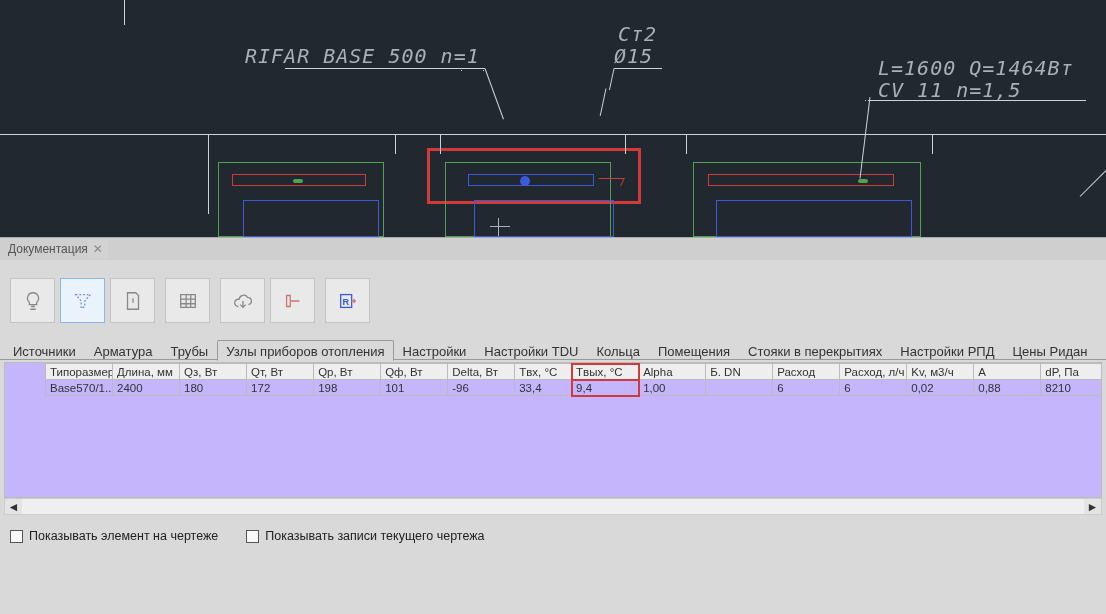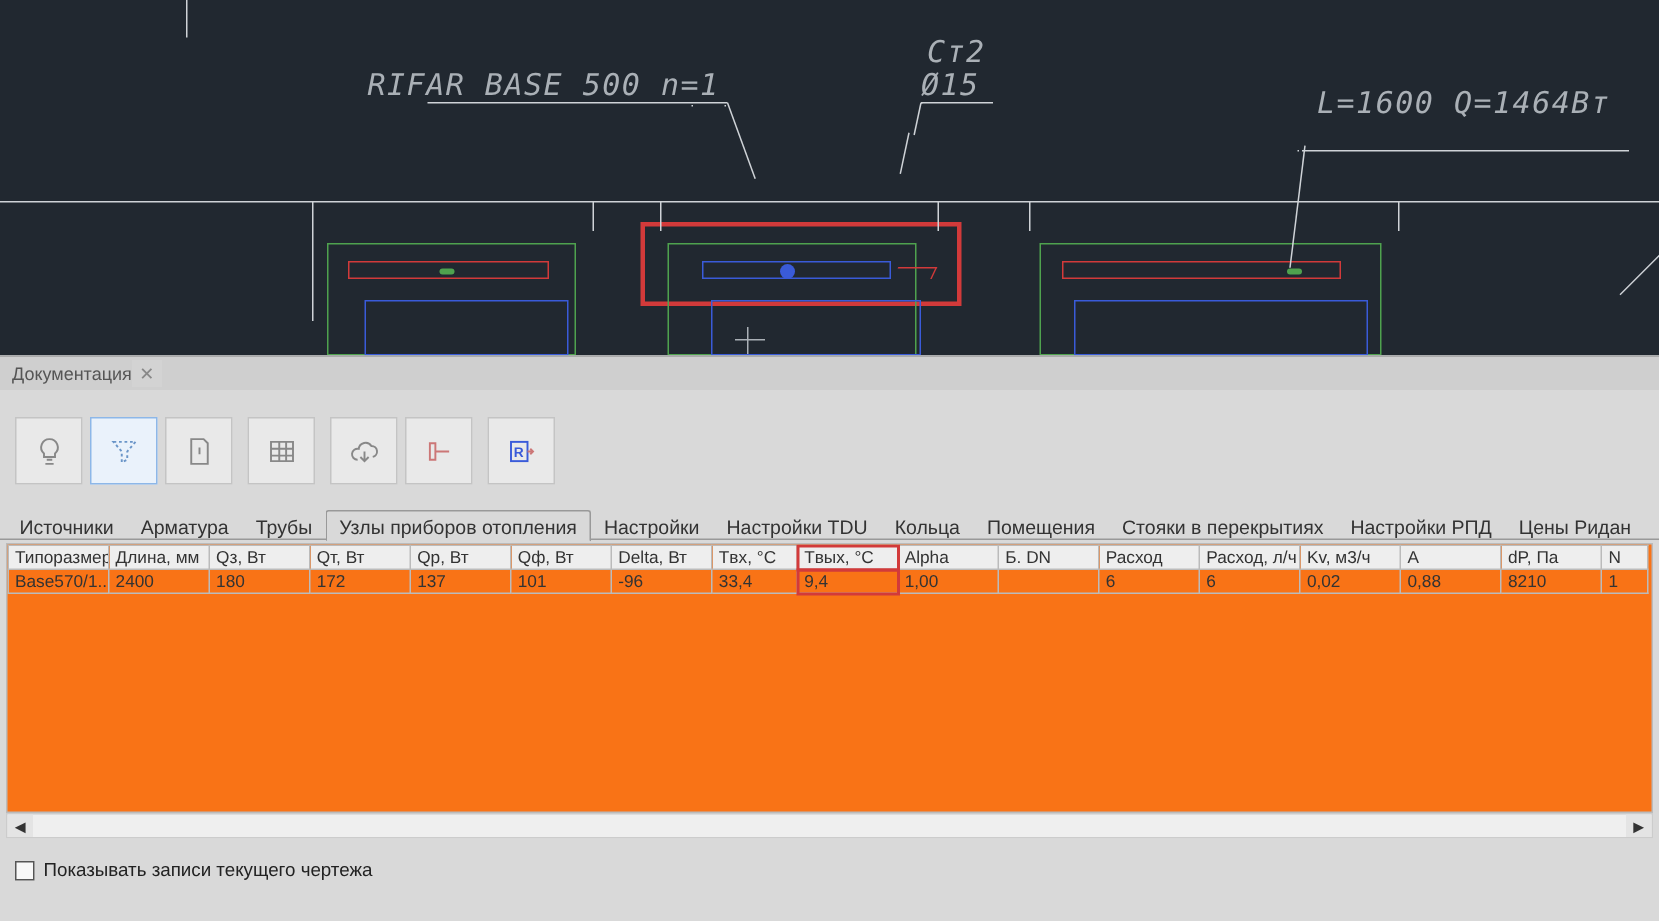--- a/index.html
+++ b/index.html
@@ -109,24 +109,25 @@
     border-radius: 2px 2px 0 0;
   }
   .tab-strip-bottom {
     border-bottom: 1px solid #999;
     margin-top: -1px;
   }
 
   
   .grid-wrap {
     margin: 2px 4px 0 4px;
-    background: #f97316;
-    height: 180px;
+    background: #c4b5fd;
+    height: 136px;
     overflow: auto;
     border: 1px solid #bbb;
+    padding-left: 40px;
   }
   table.grid {
     border-collapse: collapse;
     width: 1094px;
     font-size: 11.5px;
     table-layout: fixed;
   }
   table.grid th, table.grid td {
     border: 1px solid #bbb;
     padding: 1px 4px;
@@ -230,20 +231,21 @@
   <div class="thin" style="left:868px; top:100px; width:218px; height:1px;"></div>
   <div class="thin" style="left:865px; top:100px; width:1px; height:1px;"></div>
   <div class="thin" style="left:860px; top:178px; width:82px; height:1px; transform:rotate(-83deg); transform-origin:left center;"></div>
 
   <div class="txt" style="left:245px; top:44px;">RIFAR BASE 500 n=1</div>
 
   <div class="txt" style="left:618px; top:22px;">Ст2</div>
   <div class="txt" style="left:614px; top:44px;">Ø15</div>
 
   <div class="txt" style="left:878px; top:56px;">L=1600 Q=1464Вт</div>
+  <div class="txt" style="left:878px; top:78px;">CV 11 n=1,5</div>
 
   <div style="position:absolute; left:490px; top:226px; width:20px; height:11px; border-top:1px solid #aab0b6;"></div>
   <div style="position:absolute; left:498px; top:218px; width:1px; height:18px; background:#aab0b6;"></div>
 </div>
 
 <div class="panel">
   <div class="panel-header">
     <span class="panel-title">Документация</span>
     <span class="close-btn">✕</span>
   </div>
@@ -333,21 +335,21 @@
             <th style="width: 66px;">dP, Па</th>
             <th style="width: 30px;">N</th>
           </tr>
         </thead>
       <tbody id="grid-body">
           <tr>
             <td>Base570/1...</td>
             <td>2400</td>
             <td>180</td>
             <td>172</td>
-            <td>137</td>
+            <td>198</td>
             <td>101</td>
             <td>-96</td>
             <td>33,4</td>
             <td class="col-highlight-td">9,4</td>
             <td>1,00</td>
             <td></td>
             <td>6</td>
             <td>6</td>
             <td>0,02</td>
             <td>0,88</td>
@@ -359,16 +361,20 @@
   </div>
 
   <div class="hscroll">
     <div class="arrow left">◄</div>
     <div class="arrow right">►</div>
   </div>
 
   <div class="footer-checks">
     <label class="chk">
       <span class="chk-box"></span>
+      <span>Показывать элемент на чертеже</span>
+    </label>
+    <label class="chk">
+      <span class="chk-box"></span>
       <span>Показывать записи текущего чертежа</span>
     </label>
   </div>
 </div>
 
 </body></html>

